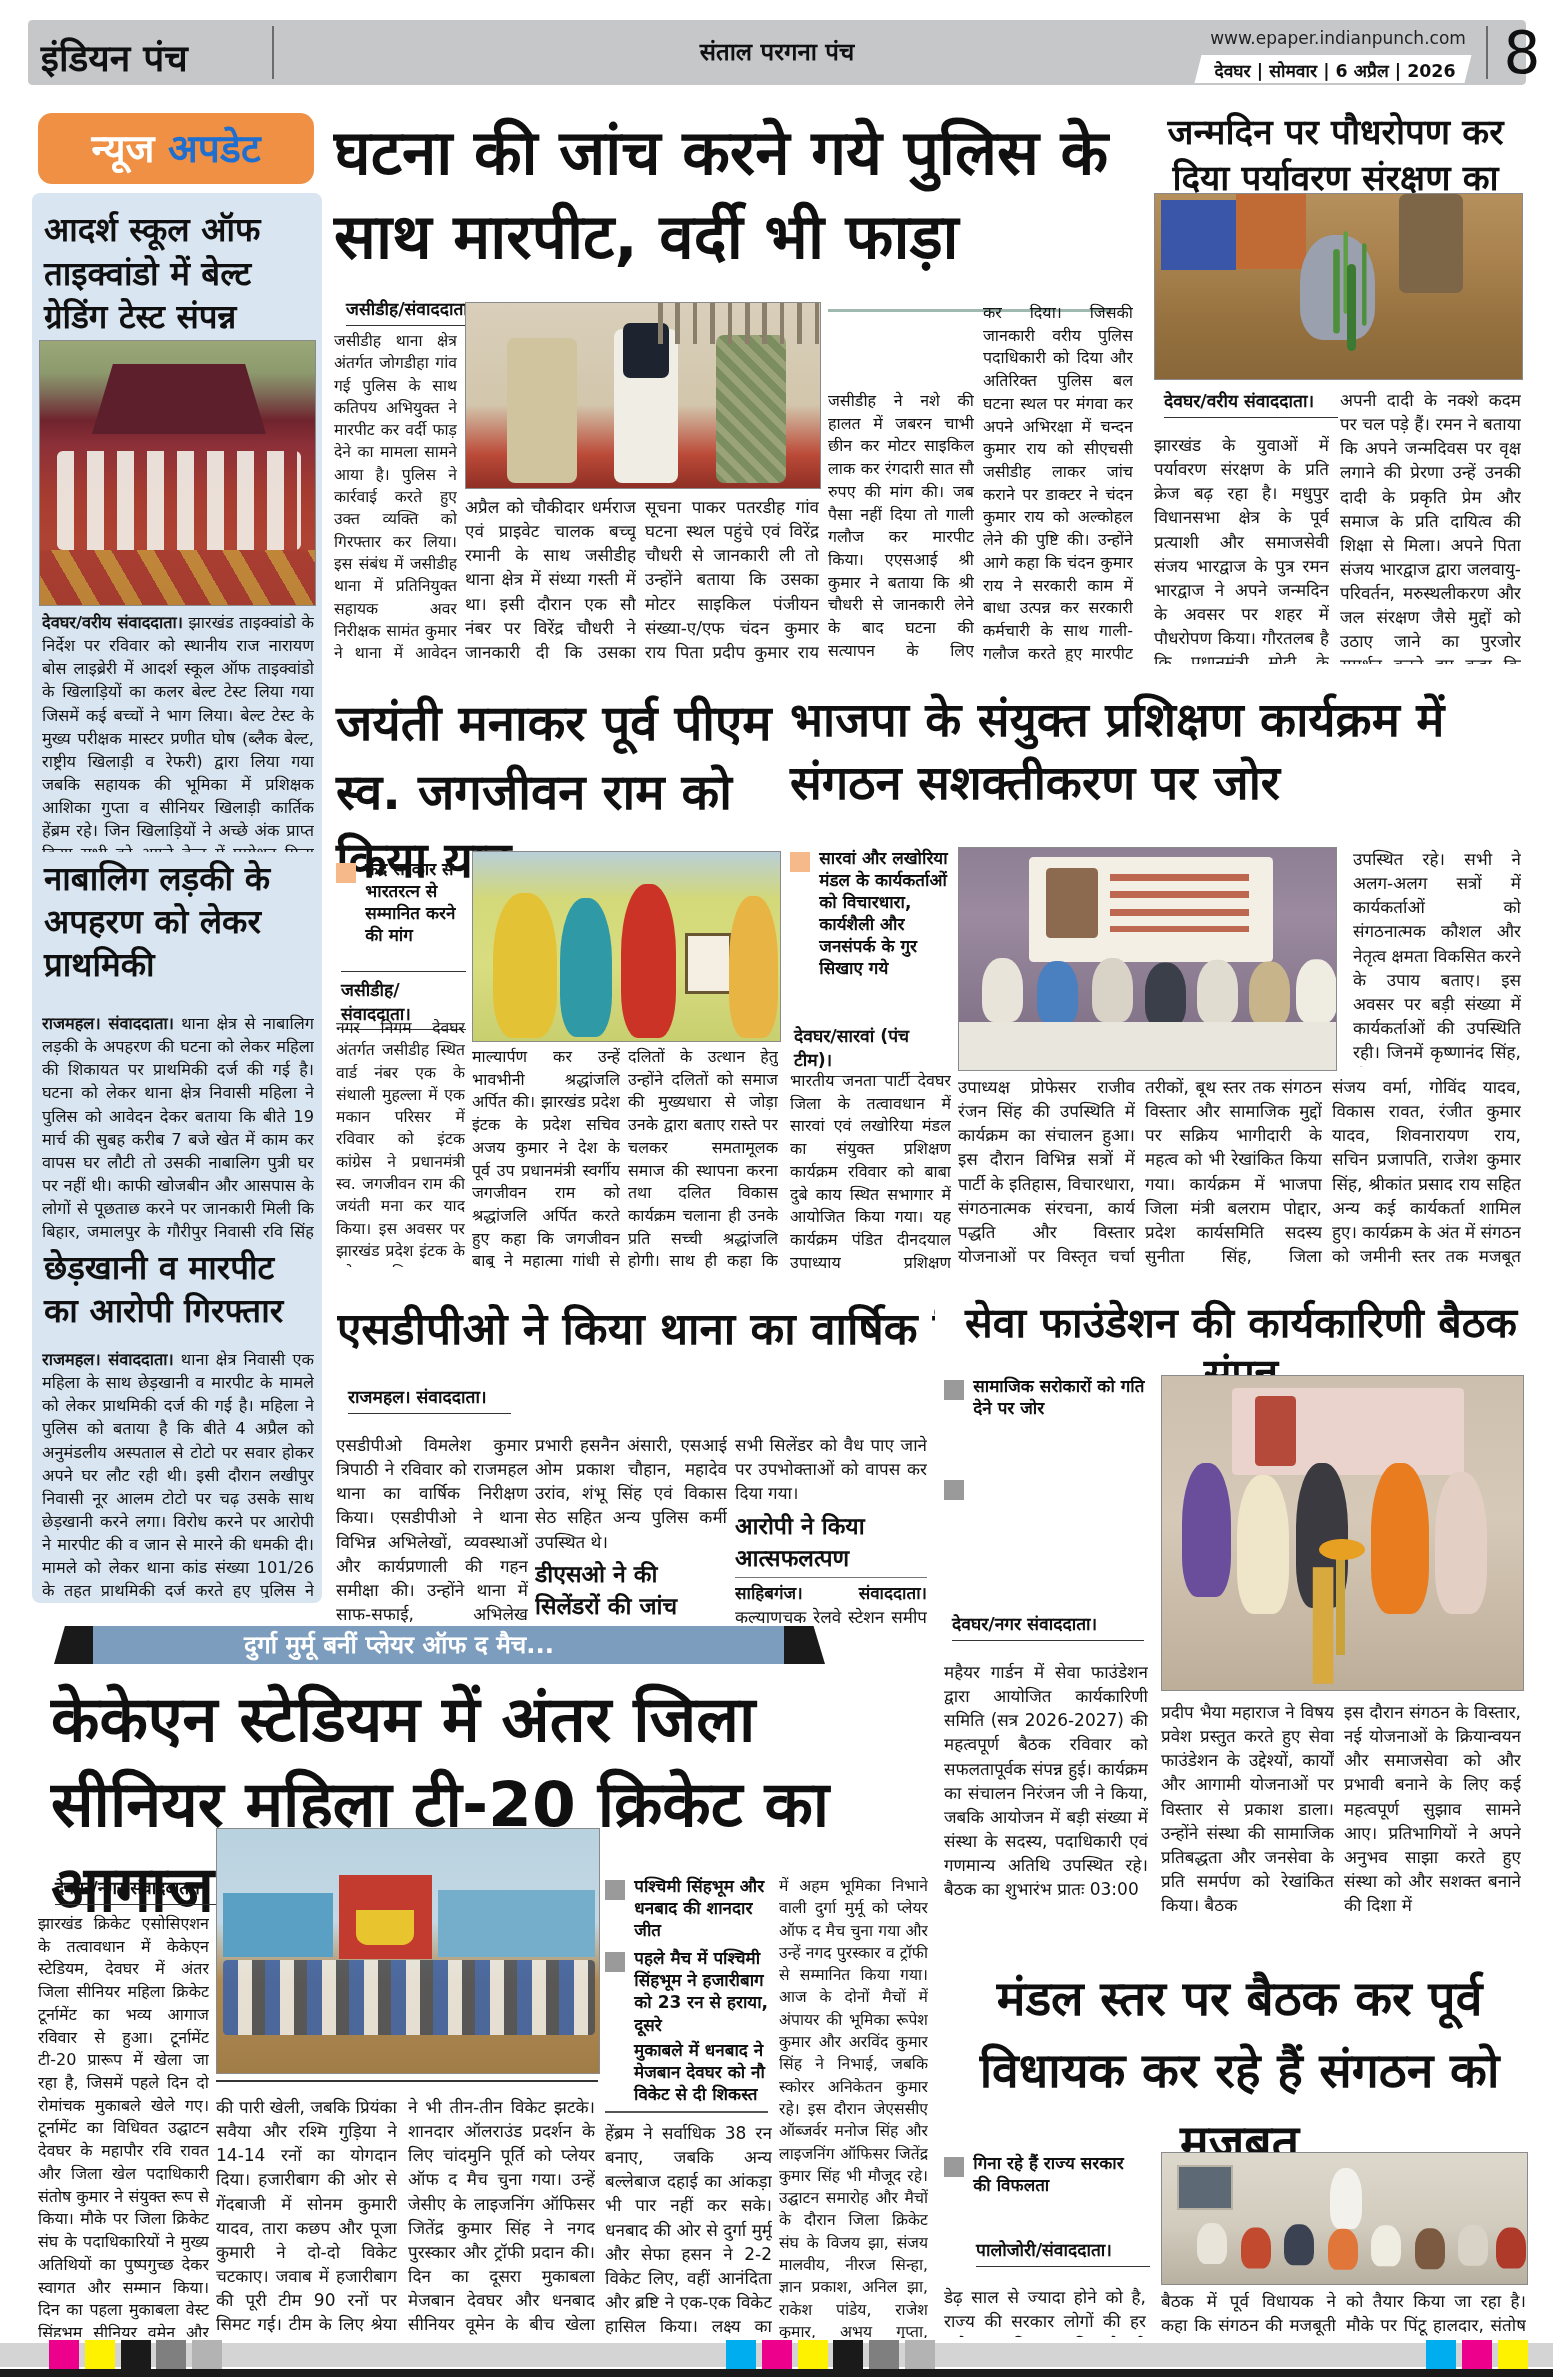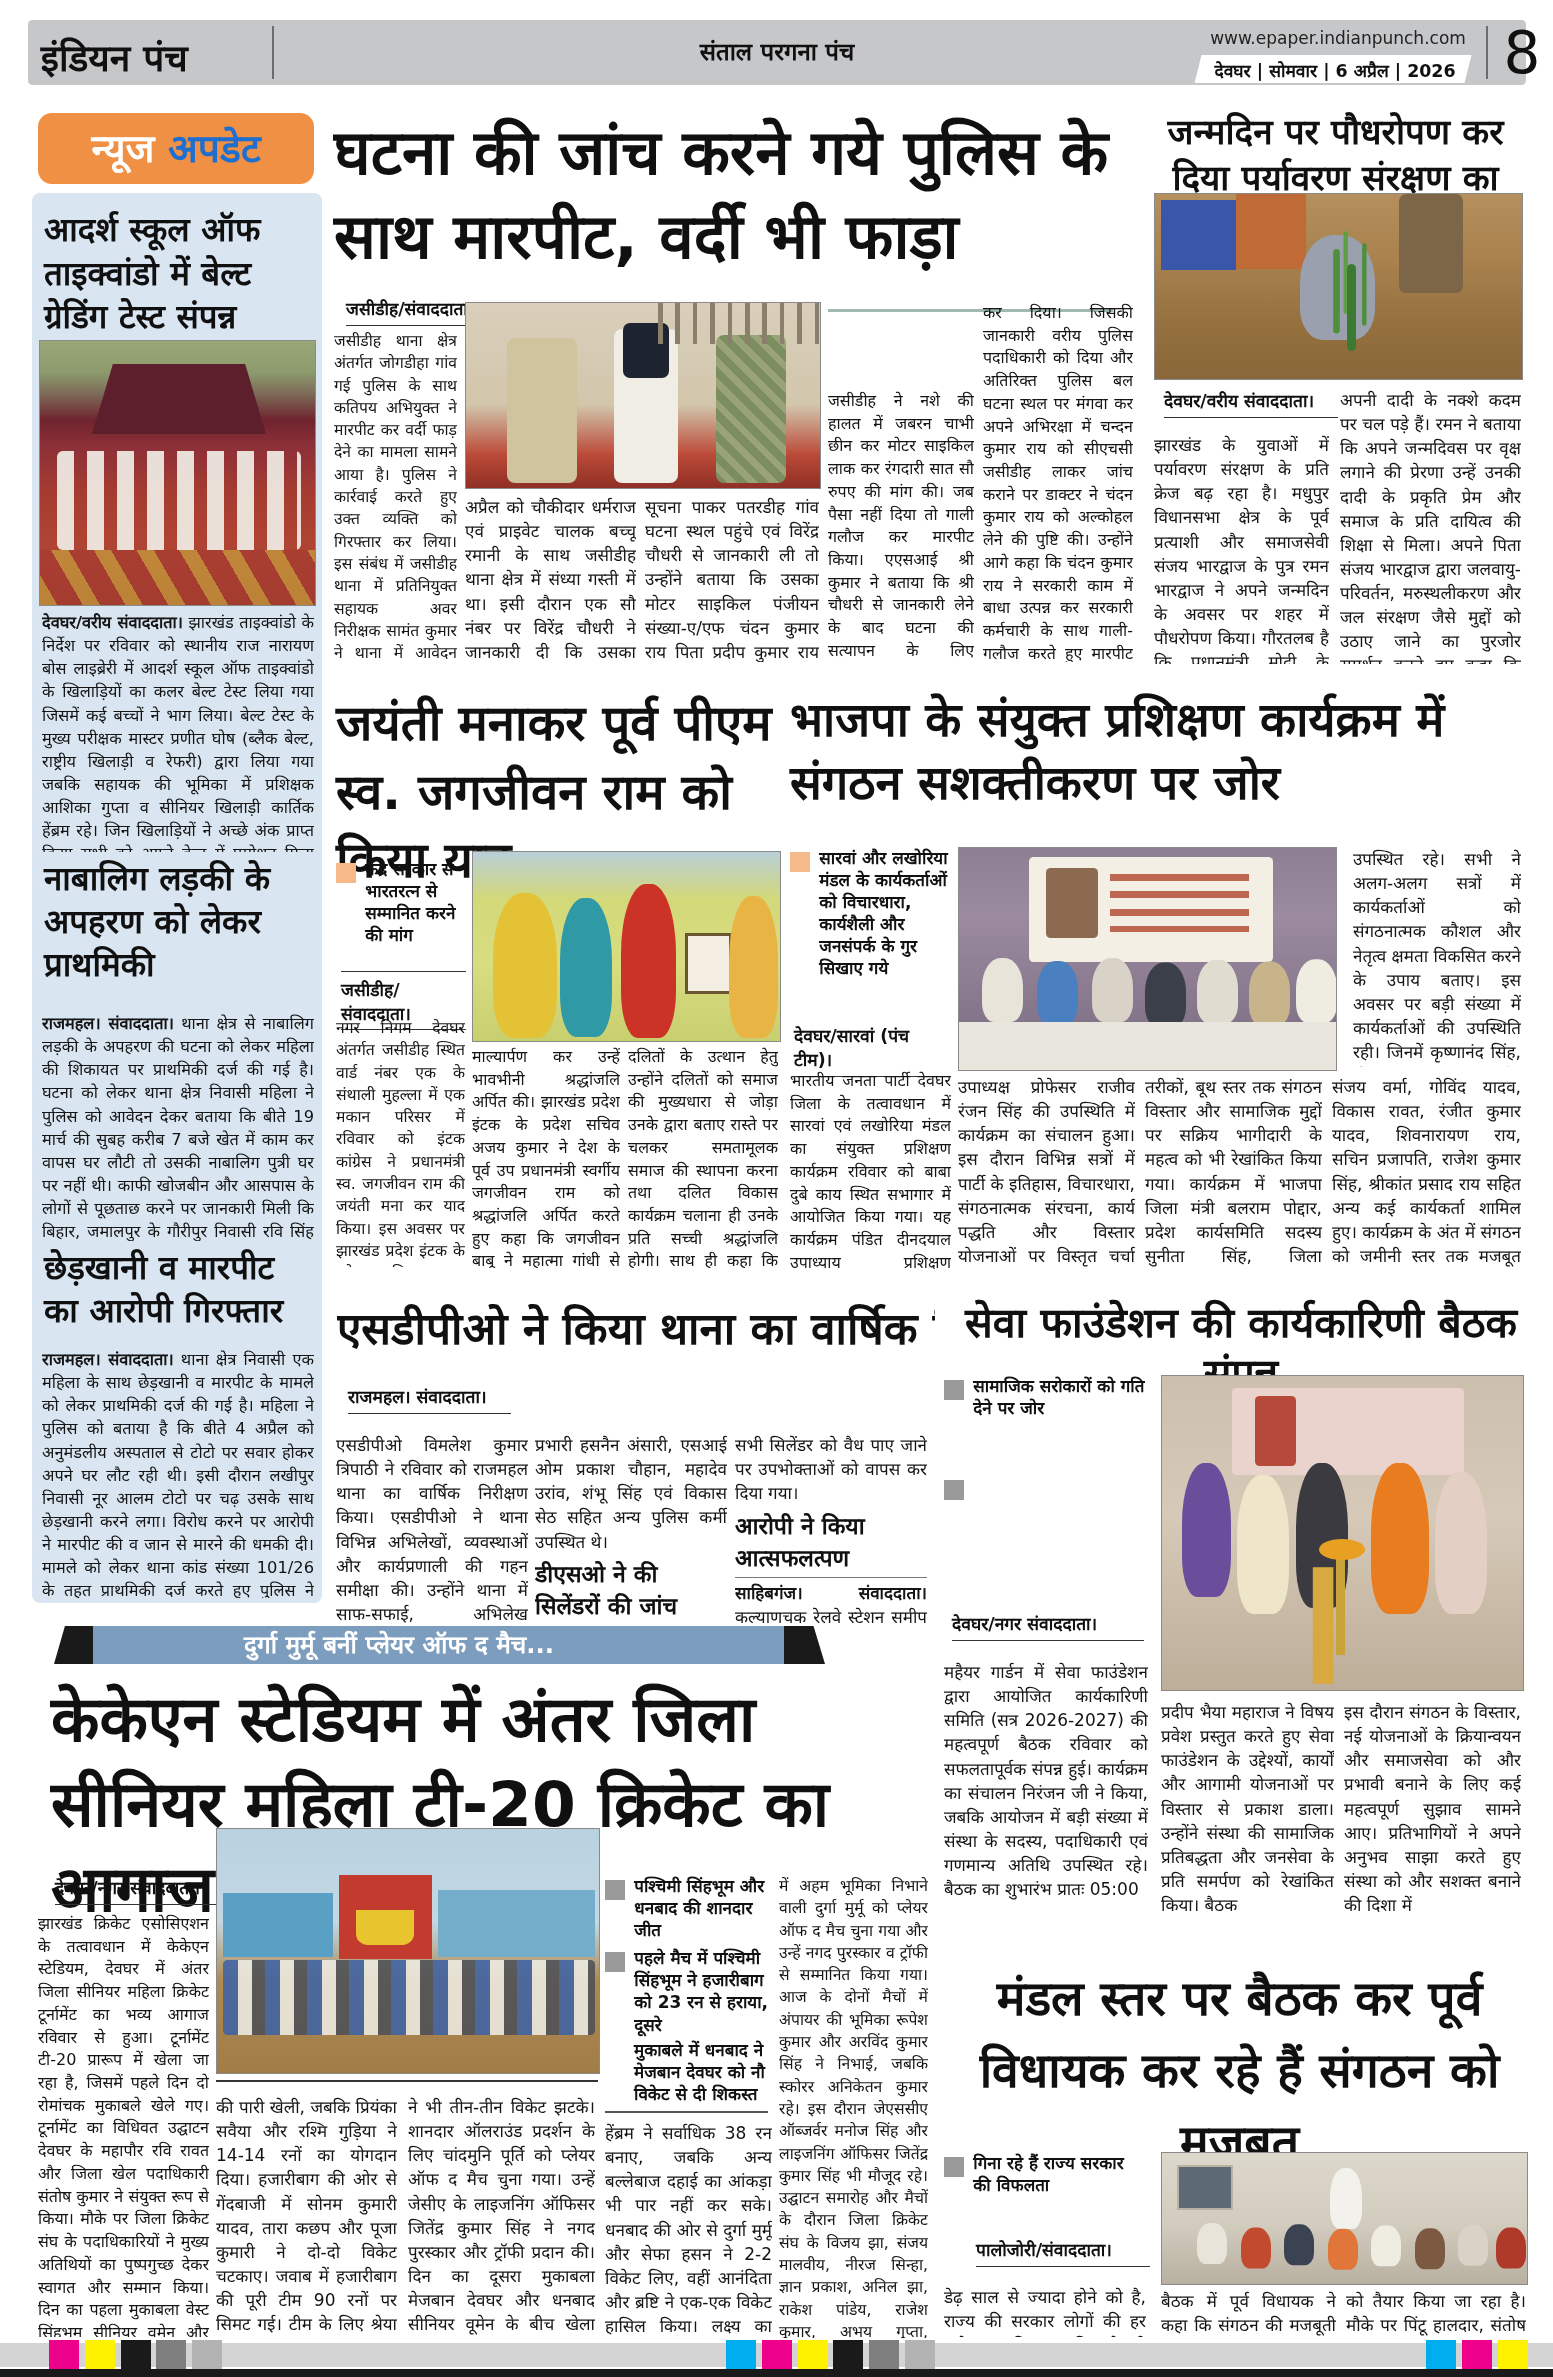--- a/index.html
+++ b/index.html
@@ -171,21 +171,21 @@
     <span class="sq" style="background:#9a9a9a;"></span>
     <span class="bullet-head">सामाजिक सरोकारों को गति देने पर जोर</span>
   </div>
 </div>
 <div class="abs" style="left:944px;top:1475px;width:206px;">
   <div class="bh-row">
     <span class="sq" style="background:#9a9a9a;"></span>
   </div>
 </div>
 <div class="abs byline" style="left:952px;top:1611px;width:192px;">देवघर/नगर संवाददाता।</div>
-<div class="abs bt" style="left:944px;top:1660px;width:204px;height:274px;">महैयर गार्डन में सेवा फाउंडेशन द्वारा आयोजित कार्यकारिणी समिति (सत्र 2026-2027) की महत्वपूर्ण बैठक रविवार को सफलतापूर्वक संपन्न हुई। कार्यक्रम का संचालन निरंजन जी ने किया, जबकि आयोजन में बड़ी संख्या में संस्था के सदस्य, पदाधिकारी एवं गणमान्य अतिथि उपस्थित रहे। बैठक का शुभारंभ प्रातः 05:00</div>
+<div class="abs bt" style="left:944px;top:1660px;width:204px;height:274px;">महैयर गार्डन में सेवा फाउंडेशन द्वारा आयोजित कार्यकारिणी समिति (सत्र 2026-2027) की महत्वपूर्ण बैठक रविवार को सफलतापूर्वक संपन्न हुई। कार्यक्रम का संचालन निरंजन जी ने किया, जबकि आयोजन में बड़ी संख्या में संस्था के सदस्य, पदाधिकारी एवं गणमान्य अतिथि उपस्थित रहे। बैठक का शुभारंभ प्रातः 03:00</div>
 
 <div class="abs photo" style="left:1161px;top:1375px;width:361px;height:314px;background:linear-gradient(180deg,#cdbfae 0%,#d6c9b8 45%,#c8baa6 75%,#bcae99 100%);">
   <div class="abs" style="left:70px;top:11.6px;width:232px;height:87px;background:#e9d3cc;border-radius:4.6px;"></div>
   <div class="abs" style="left:93px;top:20.3px;width:41px;height:70px;background:#b5493a;border-radius:4.6px;"></div>
   <div class="crowd" style="left:20.3px;top:87px;width:49px;height:134px;background:#6a4e9c;"></div>
   <div class="crowd" style="left:75px;top:99px;width:52px;height:139px;background:#efe5c8;"></div>
   <div class="crowd" style="left:134px;top:87px;width:52px;height:145px;background:#3a3a40;"></div>
   <div class="crowd" style="left:209px;top:87px;width:58px;height:151px;background:#e87c1e;"></div>
   <div class="crowd" style="left:273px;top:96px;width:52px;height:142px;background:#e3cfc4;"></div>
   <div class="abs" style="left:174px;top:174px;width:9.3px;height:105px;background:#caa23a;box-shadow:-17.4px 23px 0 5.8px #d8a93f;"></div>

